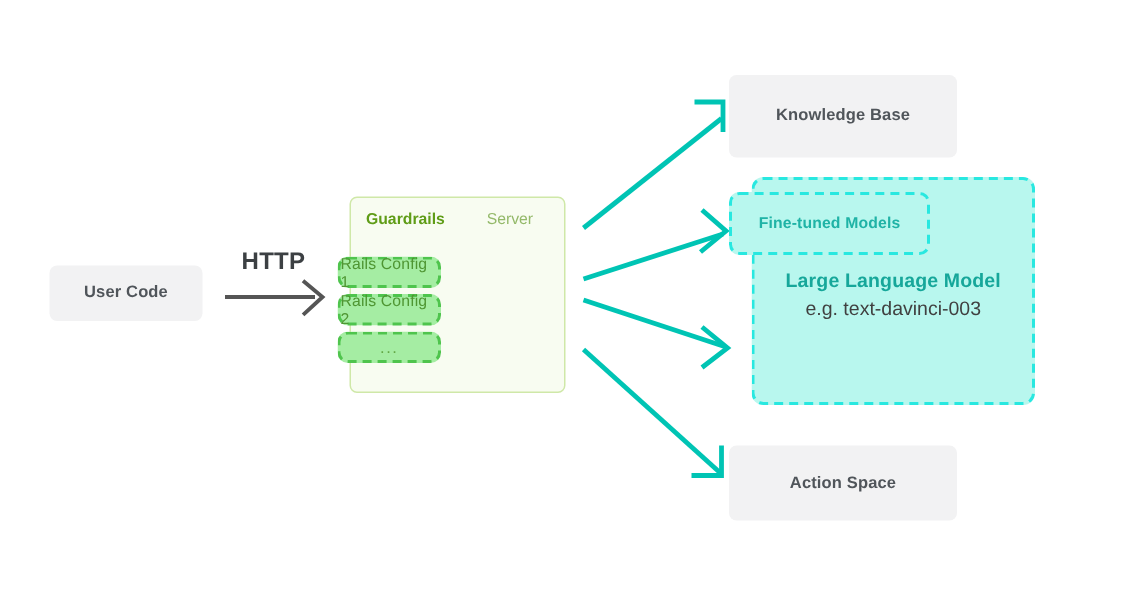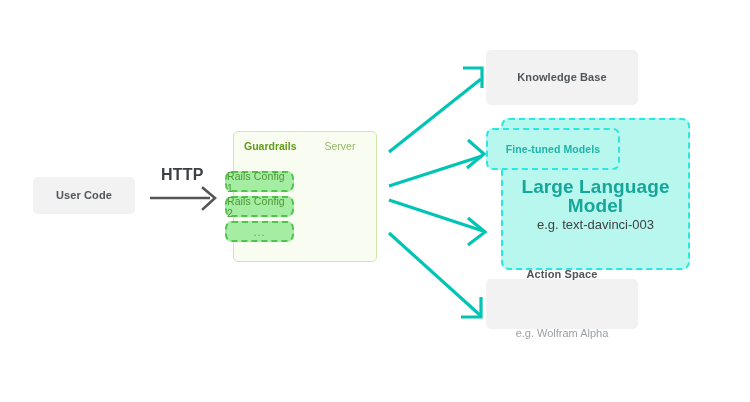--- a/index.html
+++ b/index.html
@@ -153,21 +153,21 @@
     border: 2px dashed #28e8e0;
     border-radius: 8px;
   }
   #llm-text {
     position: absolute;
     left: 0; top: 57px;
     width: 100%;
     text-align: center;
   }
   #llm-title {
-    font-size: 19px;
+    font-size: 13px;
     font-weight: bold;
     color: #16a79a;
     line-height: 19px;
     letter-spacing: .1px;
   }
   #llm-sub {
     font-size: 13px;
     font-weight: normal;
     color: #404040;
     line-height: 19px;
@@ -195,21 +195,21 @@
   }
   #finetuned-sub {
     font-size: 10.5px;
     font-weight: normal;
     color: #7fd9d0;
     line-height: 14px;
   }
 
   
   #action-space {
-    left: 486px; top: 279px;
+    left: 486px; top: 297px;
     width: 152px; height: 50px; gap: 44px;
   }
 </style>
 </head>
 <body>
 
 <div id="canvas">
 
   <div class="box gray-panel" id="user-code">
     <span class="gray-title">User Code</span>
@@ -274,16 +274,15 @@
       <div id="llm-sub">e.g. text-davinci-003</div>
     </div>
   </div>
 
   <div id="finetuned-box">
     <div id="finetuned-title">Fine-tuned Models</div>
   </div>
 
   <div class="box gray-panel" id="action-space">
     <span class="gray-title">Action Space</span>
-    <span class="gray-sub">e.g. Wolfram Alpha</span>
   </div>
 
 </div>
 
 </body></html>

